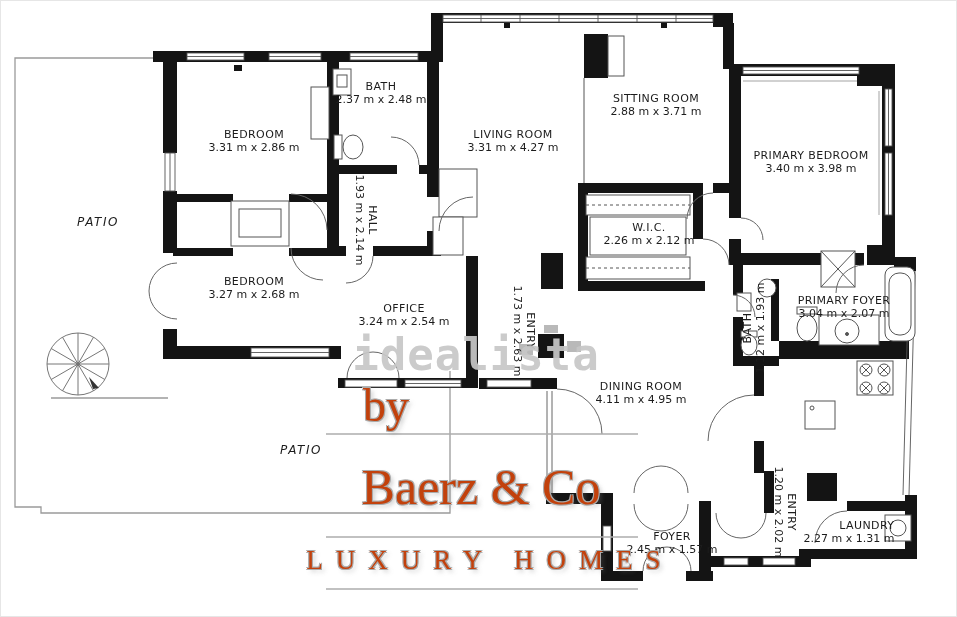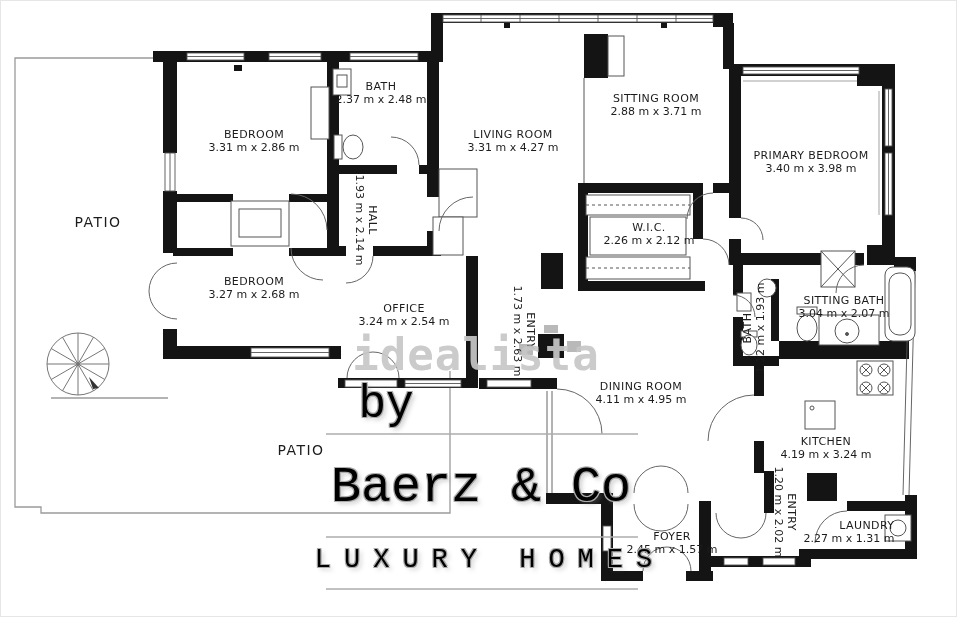--- a/index.html
+++ b/index.html
@@ -5,26 +5,26 @@
   html,body{margin:0;padding:0;background:#fff;}
   .canvas{position:relative;width:957px;height:617px;background:#ffffff;overflow:hidden;
           font-family:"DejaVu Sans",sans-serif;border:1px solid #e6e6e6;box-sizing:border-box;}
   .plan-svg{position:absolute;left:0;top:0;}
   .room-label{position:absolute;text-align:center;color:#1c1c1c;white-space:nowrap;line-height:13px;
               transform:translate(-50%,-50%);}
   .room-label .nm{display:block;font-size:11px;letter-spacing:.4px;}
   .room-label .dm{display:block;font-size:11px;}
   .rot90{transform:translate(-50%,-50%) rotate(90deg);}
   .rotm90{transform:translate(-50%,-50%) rotate(-90deg);}
-  .patio-label{position:absolute;transform:translate(-50%,-50%);font-size:14px;letter-spacing:1.5px;color:#1c1c1c;}
+  .patio-label{position:absolute;transform:translate(-50%,-50%);font-size:12px;letter-spacing:1.5px;color:#1c1c1c;font-style:italic;}
   
   .wm{position:absolute;transform:translate(-50%,-50%);white-space:nowrap;}
   .wm-idealista{font-family:"DejaVu Sans Mono",monospace;font-weight:bold;font-size:44px;
                 color:#c7c7c7;letter-spacing:1px;opacity:.92;}
-  .engraved{font-family:Liberation Mono, monospace;color:#000000;
+  .engraved{font-family:Liberation Serif, serif;color:#c2410c;
             text-shadow:-1px -1px 0 #ababab,1px -1px 0 #ababab,-1px 1px 0 #ababab,1px 1px 0 #ababab,3px 3px 4px rgba(120,120,120,.35);}
   .wm-by{font-size:46px;}
   .wm-brand{font-size:50px;}
   .wm-tag{font-size:27px;letter-spacing:13px;}
 </style>
 </head>
 <body>
 
 <div class="canvas">
 
@@ -282,30 +282,26 @@
   </div>
   <div class="room-label rot90" style="left:523px;top:330px;">
     <span class="nm">ENTRY</span>
     <span class="dm">1.73 m x 2.63 m</span>
   </div>
   <div class="room-label rotm90" style="left:753px;top:327px;">
     <span class="nm">BATH</span>
     <span class="dm">1.12 m x 1.93 m</span>
   </div>
   <div class="room-label" style="left:843px;top:306px;">
-    <span class="nm">SITTING BATH</span>
+    <span class="nm">PRIMARY FOYER</span>
     <span class="dm">3.04 m x 2.07 m</span>
   </div>
   <div class="room-label" style="left:640px;top:392px;text-align:center;">
     <span class="nm">DINING ROOM</span>
     <span class="dm">4.11 m x 4.95 m</span>
-  </div>
-  <div class="room-label" style="left:825px;top:447px;">
-    <span class="nm">KITCHEN</span>
-    <span class="dm">4.19 m x 3.24 m</span>
   </div>
   <div class="room-label rot90" style="left:784px;top:511px;">
     <span class="nm">ENTRY</span>
     <span class="dm">1.20 m x 2.02 m</span>
   </div>
   <div class="room-label" style="left:848px;top:531px;text-align:right;">
     <span class="nm">LAUNDRY</span>
     <span class="dm">2.27 m x 1.31 m</span>
   </div>
   <div class="room-label" style="left:659px;top:542px;padding-left:24px;">

